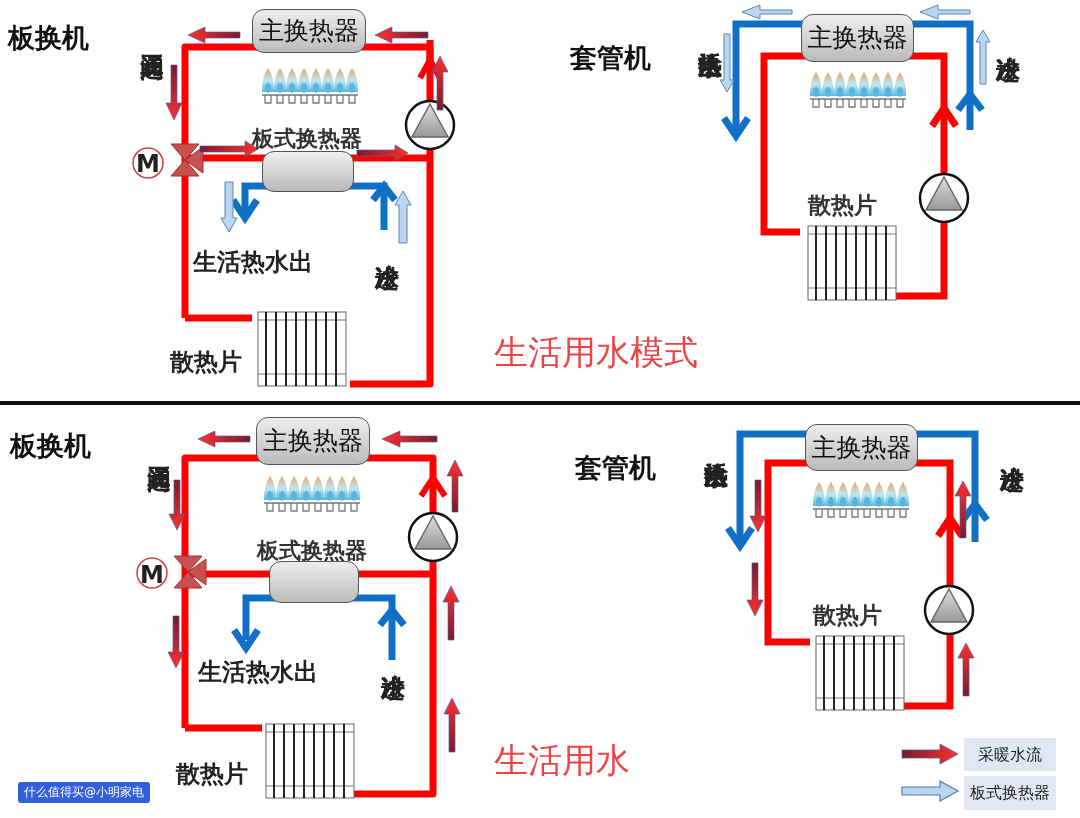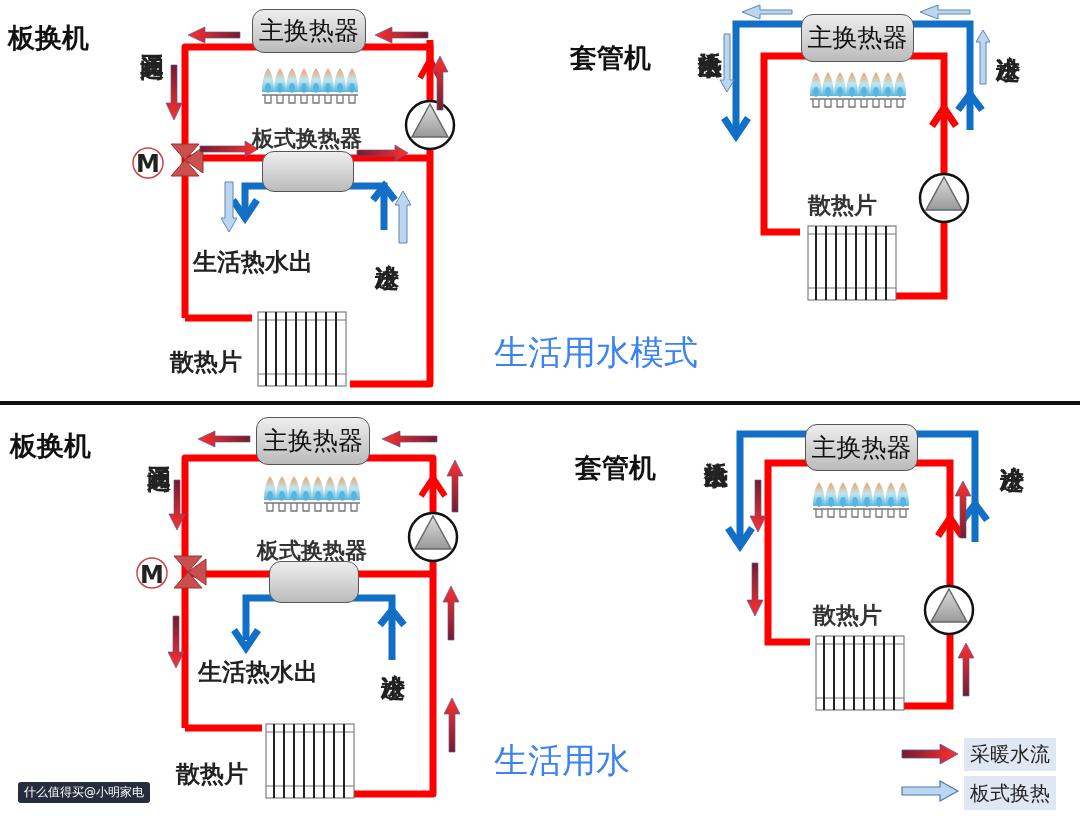--- a/index.html
+++ b/index.html
@@ -1,24 +1,24 @@
 <!DOCTYPE html>
 <html><head>
 <meta charset="utf-8">
 <style>
   html,body{margin:0;padding:0;background:#fff;}
   body{width:1080px;height:818px;position:relative;overflow:hidden;font-family:"DejaVu Sans",sans-serif;}
   svg{position:absolute;left:0;top:0;}
   .lbl{position:absolute;color:#222;font-family:"DejaVu Sans",sans-serif;white-space:nowrap;font-weight:bold;}
   .title{font-weight:bold;font-size:27px;color:#111;}
   .vert{writing-mode:vertical-rl;text-orientation:upright;letter-spacing:0px;}
-  .mode{position:absolute;font-family:"DejaVu Serif",serif;font-size:34px;color:#3b82f6;}
+  .mode{position:absolute;font-family:"DejaVu Serif",serif;font-size:34px;color:#ef4444;}
   .box{position:absolute;border:1.5px solid #555;border-radius:12px;background:linear-gradient(#eee,#bbb);color:#111;font-size:25px;text-align:center;box-sizing:border-box;}
-  .legend-box{position:absolute;background:#dfe8f2;font-family:"DejaVu Serif",serif;font-size:20px;color:#222;text-align:center;box-sizing:border-box;}
-  .watermark{position:absolute;left:18px;top:782px;font-size:12px;color:#fff;background:#0f172a;padding:2px 6px;border-radius:3px;opacity:.9;}
+  .legend-box{position:absolute;background:#dfe8f2;font-family:"DejaVu Serif",serif;font-size:16px;color:#222;text-align:center;box-sizing:border-box;}
+  .watermark{position:absolute;left:18px;top:782px;font-size:12px;color:#fff;background:#1d4ed8;padding:2px 6px;border-radius:3px;opacity:.9;}
 </style>
 </head>
 <body>
 
 <svg width="1080" height="818">
   <defs>
     <linearGradient id="redArrowH" x1="1" x2="0" y1="0" y2="0">
       <stop offset="0" stop-color="#7a1a2a"></stop>
         <stop offset="1" stop-color="#ff3030"></stop>
     </linearGradient>

